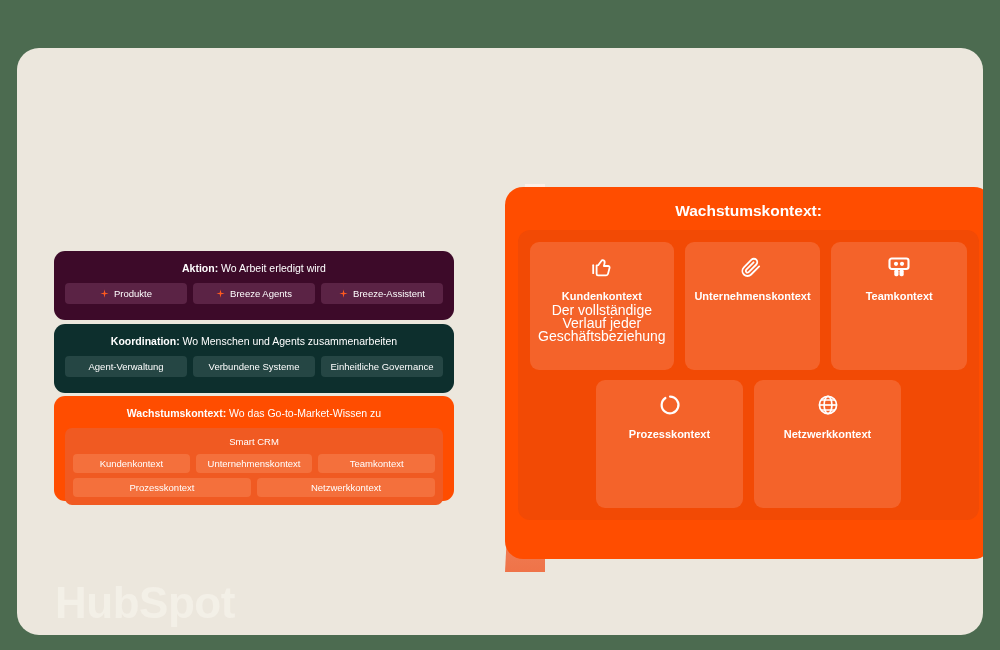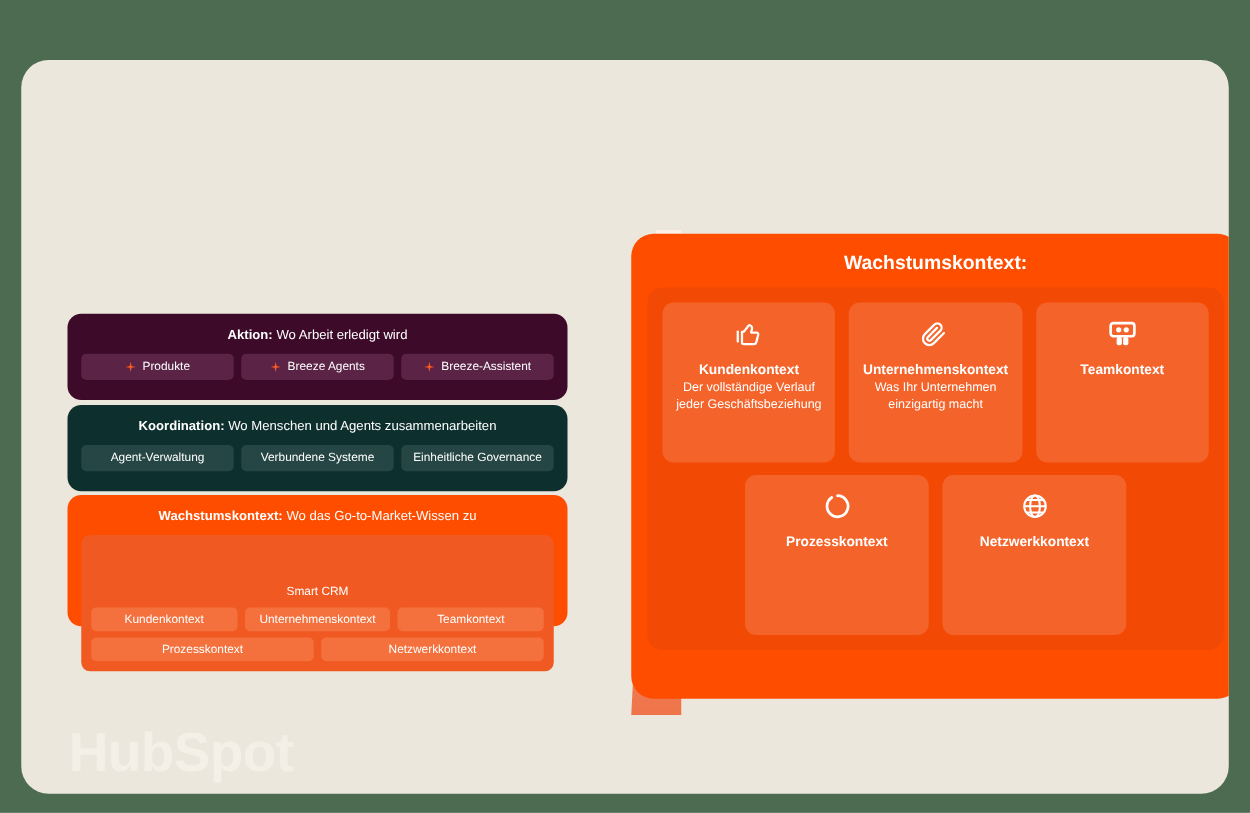--- a/index.html
+++ b/index.html
@@ -92,21 +92,20 @@
     background: #f05a22;
     border-radius: 7px;
     padding: 7px 8px 8px 8px;
   }
   .smartcrm-title {
     text-align: center;
     color: #ffffff;
     font-size: 9.5px;
     line-height: 13px;
     margin-bottom: 6px;
-    margin-top: 32px;
   }
   .smartcrm .chip { background: #f4703c; height: 19px; margin:0; }
   .smartcrm .chiprow + .chiprow { margin-top: 5px; }
 
   
   #funnel {
     position: absolute;
     left: 430px;
     top: 130px;
     width: 110px;
@@ -157,21 +156,21 @@
     text-align: center;
     color: #ffffff;
   }
   .card-row.row-top .ctx-card { flex: 1 1 0; }
   .card-row.row-bottom { justify-content: center; }
   .card-row.row-bottom .ctx-card { width: 147px; flex: 0 0 auto; }
 
   .ctx-icon { height: 26px; margin-bottom: 9px; display:flex; align-items:center; justify-content:center; }
   .ctx-icon svg { display:block; }
   .ctx-title { font-size: 11px; font-weight: 700; line-height: 14px; margin-bottom: 1px; }
-  .ctx-desc  { font-size: 10px; font-weight: 400; line-height: 13px; }
+  .ctx-desc  { font-size: 14px; font-weight: 400; line-height: 13px; }
 </style>
 </head>
 <body>
 
 <div id="stage">
 
   <div id="card">
 
     <div id="watermark">HubSpot</div>
 
@@ -277,21 +276,20 @@
             <div class="ctx-desc">Der vollständige Verlauf jeder Geschäftsbeziehung</div>
           </div>
 
           <div class="ctx-card">
             <div class="ctx-icon">
               <svg width="24" height="24" viewBox="0 0 24 24" fill="none" stroke="#ffffff" stroke-width="1.8" stroke-linecap="round" stroke-linejoin="round">
                 <path d="M19.2 11.4 L11.1 19.5 c-2 2-5.2 2-7.2 0 -2-2-2-5.2 0-7.2 L11.5 4.7 c1.3-1.3 3.5-1.3 4.8 0 1.3 1.3 1.3 3.5 0 4.8 L8.7 17.1 c-.7.7-1.8.7-2.4 0 -.7-.7-.7-1.8 0-2.4 L13.6 7.3"></path>
               </svg>
             </div>
             <div class="ctx-title">Unternehmenskontext</div>
-            <div class="ctx-desc">Was Ihr Unternehmen einzigartig macht</div>
           </div>
 
           <div class="ctx-card">
             <div class="ctx-icon">
               <svg width="26" height="24" viewBox="0 0 26 24" fill="#ffffff">
                 <rect x="3.5" y="3.5" width="19" height="10.5" rx="2.2" fill="none" stroke="#ffffff" stroke-width="2.1"></rect>
                 <circle cx="10" cy="8.8" r="2.1"></circle>
                 <circle cx="16" cy="8.8" r="2.1"></circle>
                 <rect x="8.3" y="14.6" width="4.2" height="6.6" rx="1.6"></rect>
                 <rect x="13.5" y="14.6" width="4.2" height="6.6" rx="1.6"></rect>

